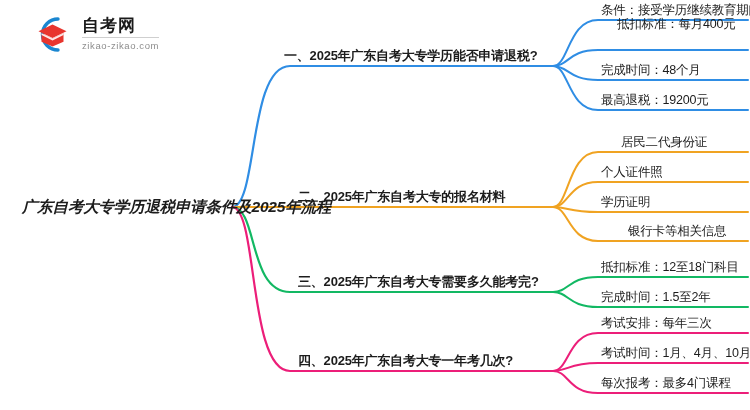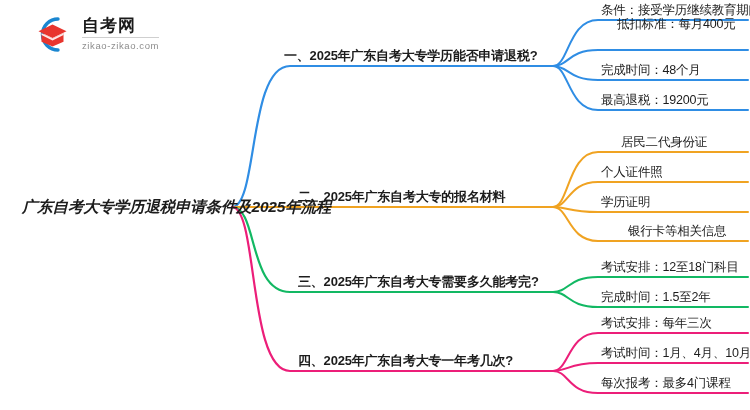--- a/index.html
+++ b/index.html
@@ -170,21 +170,21 @@
       <div class="node-text leaf-label" style="left: 601px; top: 2px;">条件：接受学历继续教育期间</div>
       <div class="node-text leaf-label" style="left: 601px; top: 16px; margin-left: 16px;">抵扣标准：每月400元</div>
       <div class="node-text leaf-label" style="left: 601px; top: 62px;">完成时间：48个月</div>
       <div class="node-text leaf-label" style="left: 601px; top: 92px;">最高退税：19200元</div>
       <div class="node-text branch-label" style="left: 298px; top: 188px;">二、2025年广东自考大专的报名材料</div>
       <div class="node-text leaf-label" style="left: 601px; top: 134px; margin-left: 20px;">居民二代身份证</div>
       <div class="node-text leaf-label" style="left: 601px; top: 164px;">个人证件照</div>
       <div class="node-text leaf-label" style="left: 601px; top: 194px;">学历证明</div>
       <div class="node-text leaf-label" style="left: 588px; top: 223px; margin-left: 40px;">银行卡等相关信息</div>
       <div class="node-text branch-label" style="left: 298px; top: 273px;">三、2025年广东自考大专需要多久能考完?</div>
-      <div class="node-text leaf-label" style="left: 601px; top: 259px;">考试安排：12至18门科目</div>
+      <div class="node-text leaf-label" style="left: 601px; top: 259px;">抵扣标准：12至18门科目</div>
       <div class="node-text leaf-label" style="left: 601px; top: 289px;">完成时间：1.5至2年</div>
       <div class="node-text branch-label" style="left: 298px; top: 352px;">四、2025年广东自考大专一年考几次?</div>
       <div class="node-text leaf-label" style="left: 601px; top: 315px;">考试安排：每年三次</div>
       <div class="node-text leaf-label" style="left: 601px; top: 345px;">考试时间：1月、4月、10月</div>
       <div class="node-text leaf-label" style="left: 601px; top: 375px;">每次报考：最多4门课程</div>
     </div>
 
 </div>
 
 </body></html>

